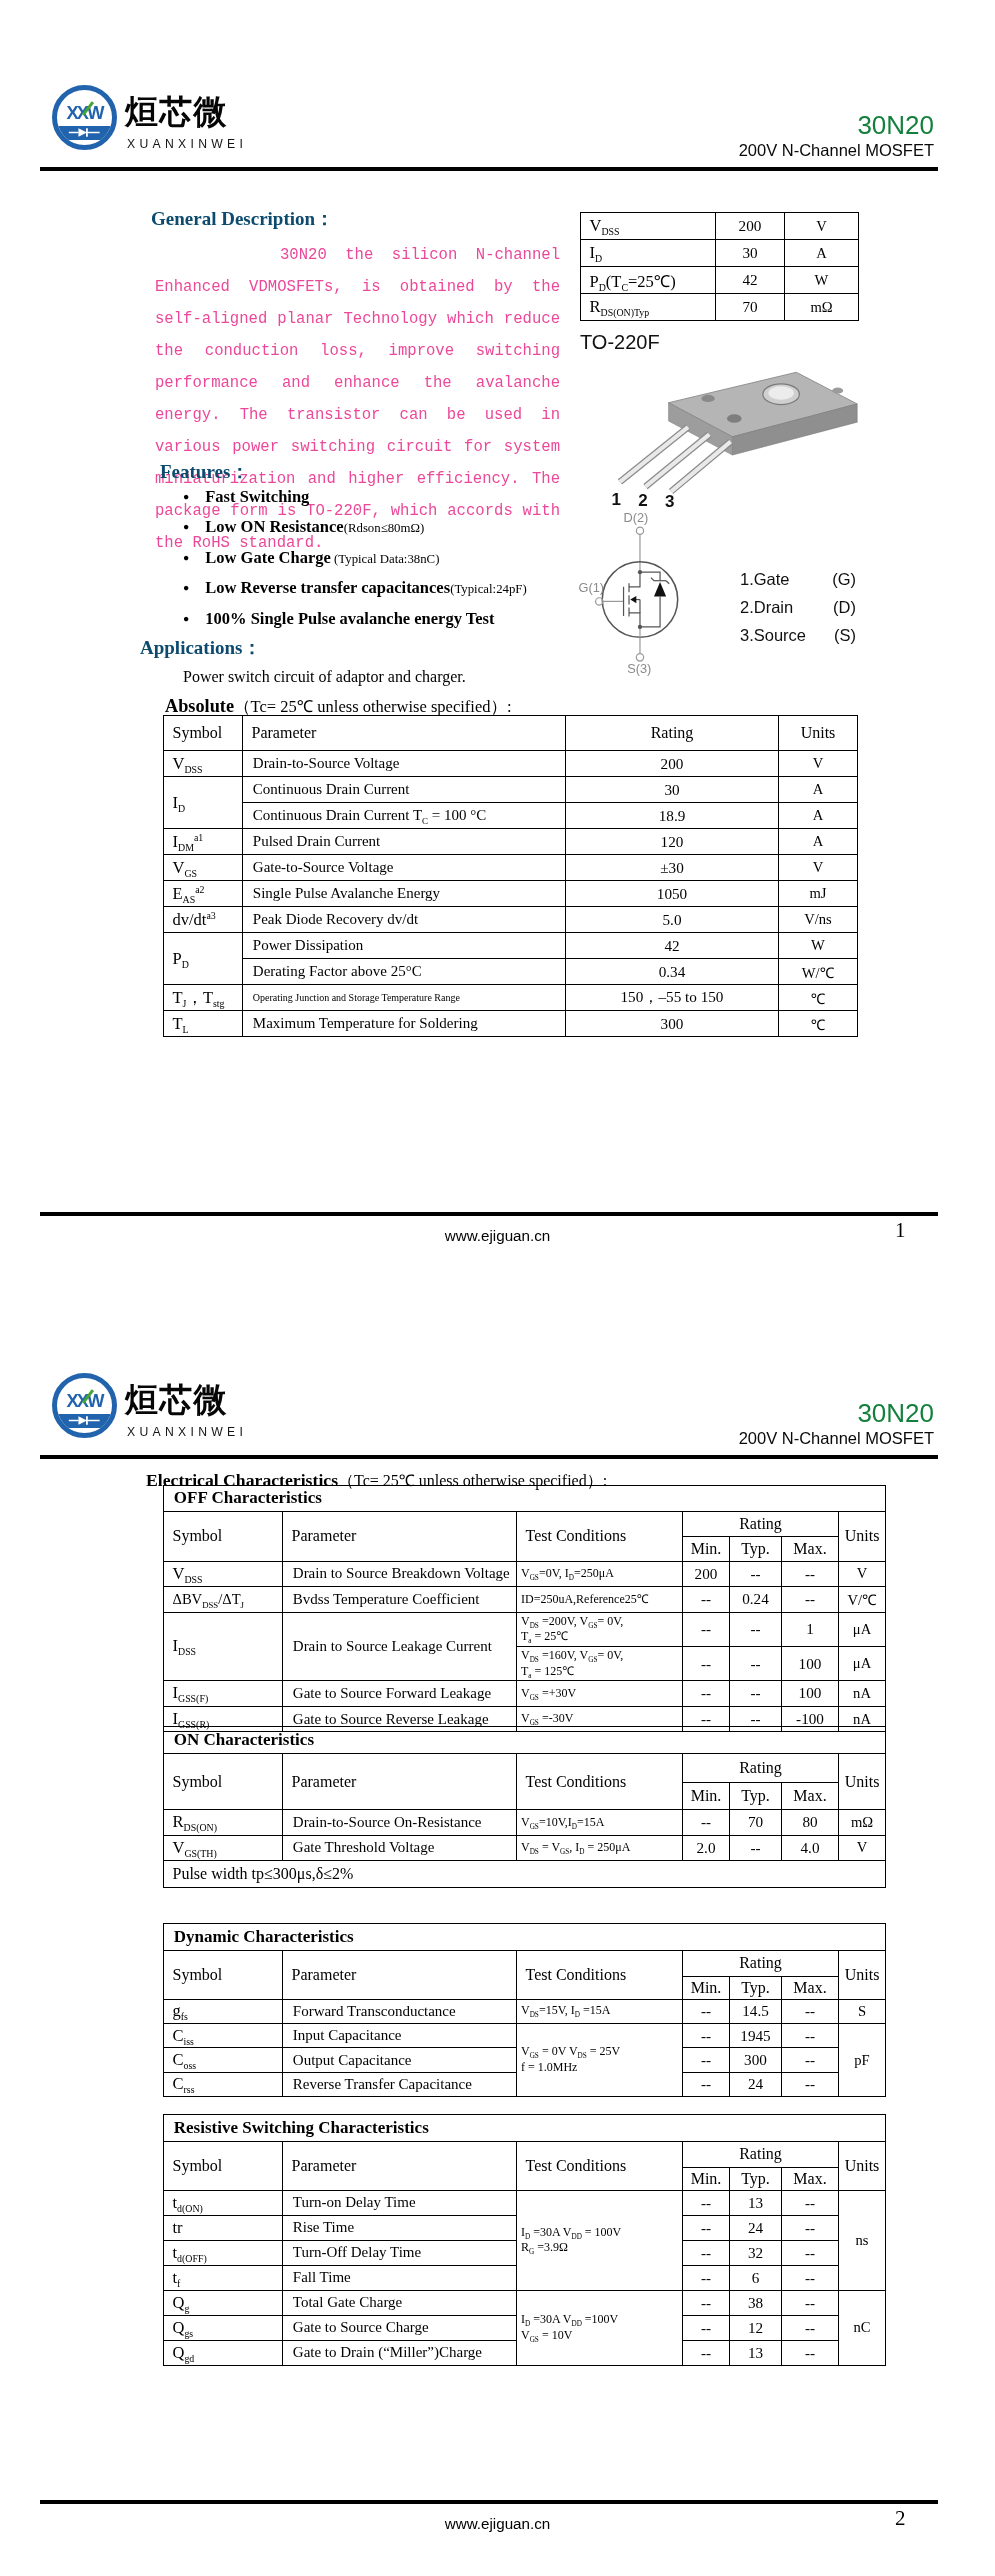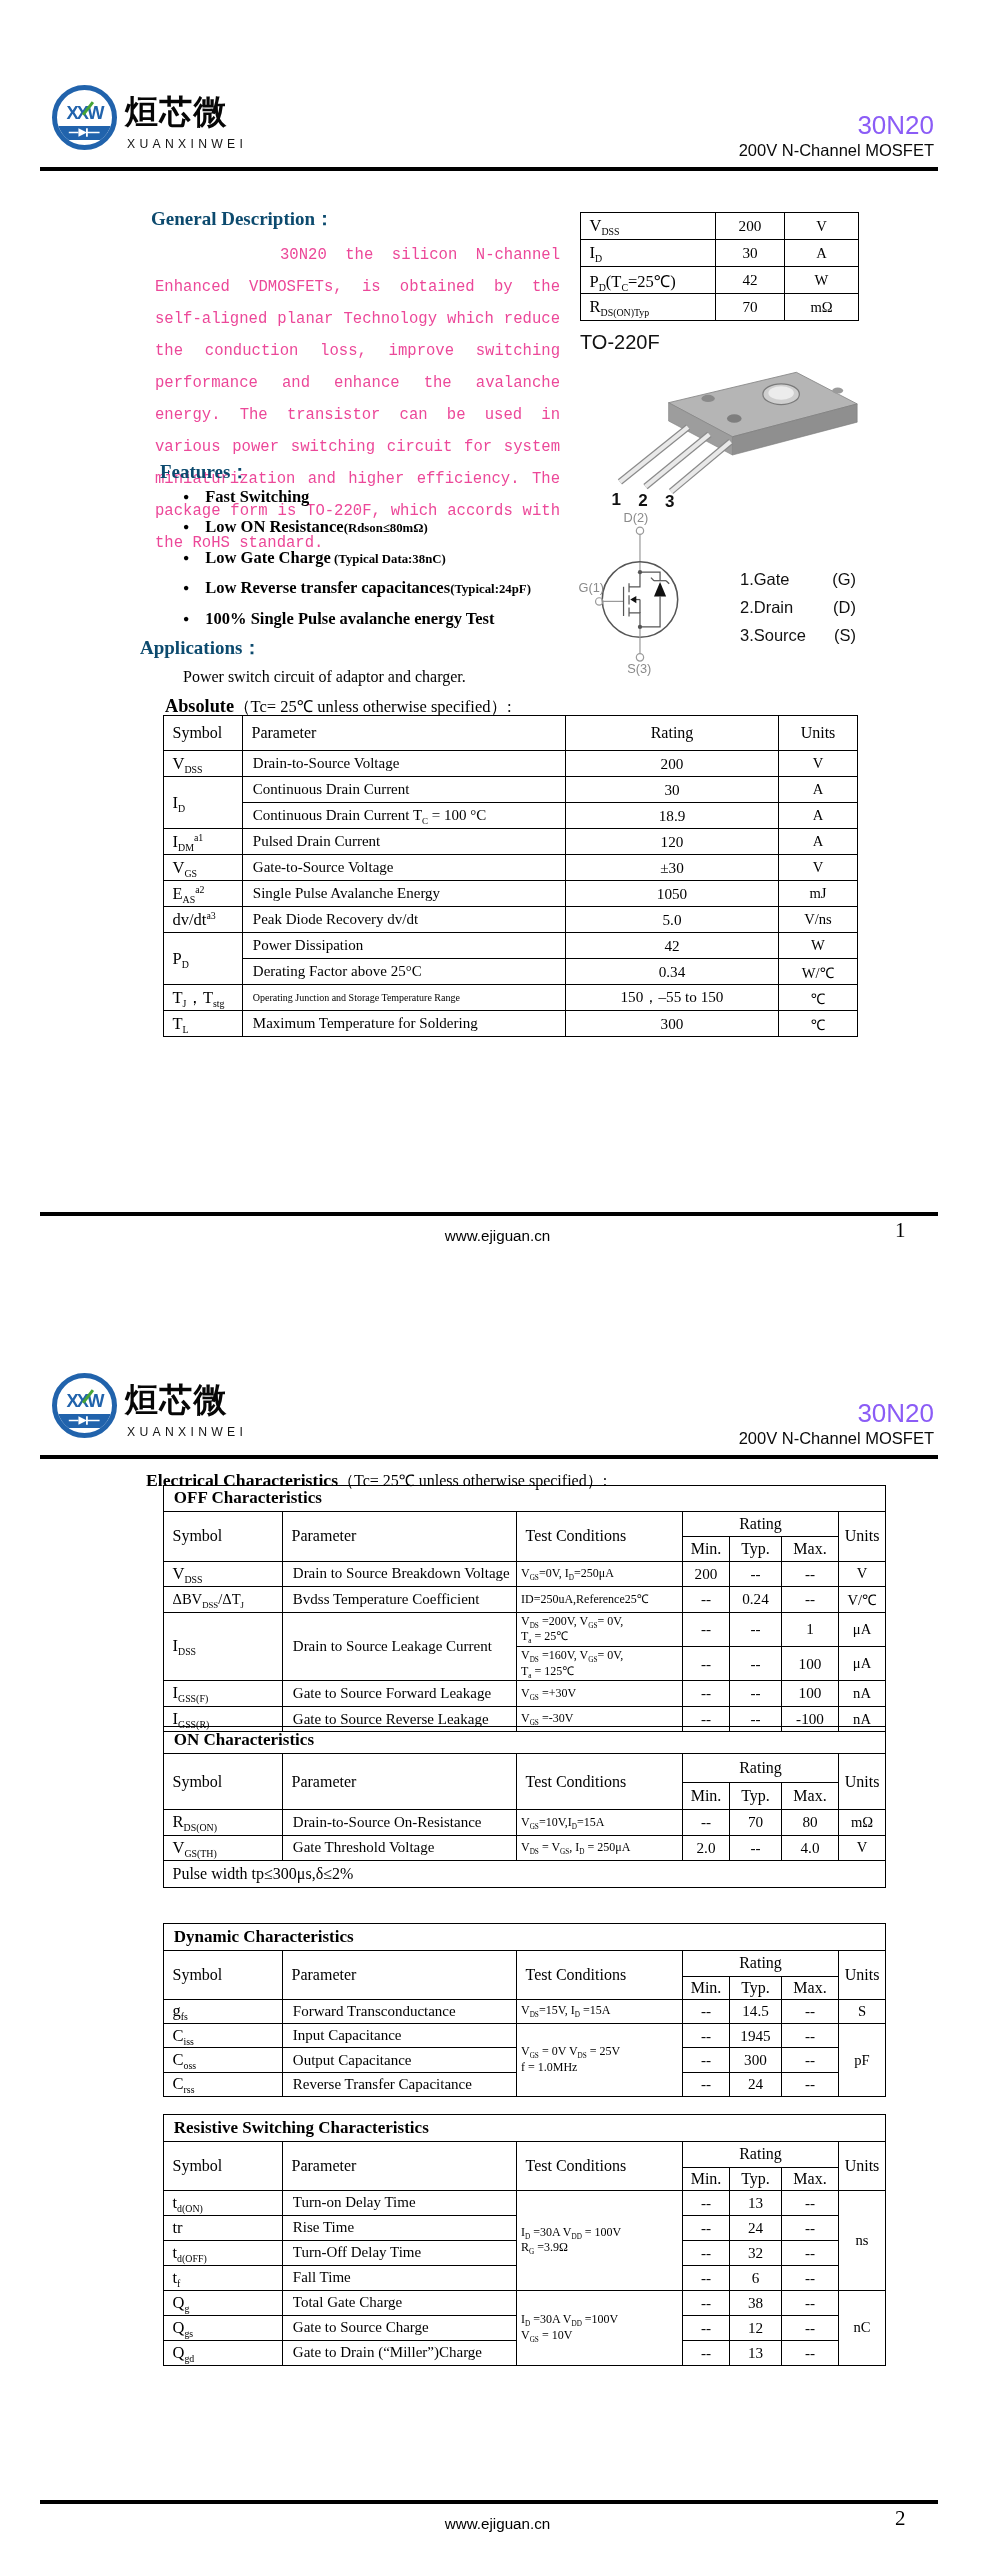--- a/index.html
+++ b/index.html
@@ -14,38 +14,38 @@
   .logo-circle{position:absolute;left:52px;top:85px;width:55px;height:55px;border-radius:50%;
     border:5.5px solid #2163ac;background:#fff;overflow:hidden;}
   .logo-letters{position:absolute;left:0;right:0;top:12.2px;text-align:center;
     font-family:"Liberation Sans",sans-serif;font-weight:bold;font-size:18.3px;color:#2163ac;letter-spacing:-1.8px;}
   .logo-green{position:absolute;left:23px;top:17px;width:16px;height:3px;background:#46a437;transform:rotate(-52deg);}
   .logo-band{position:absolute;left:1.2px;right:1.2px;bottom:4.9px;height:14.6px;background:#2163ac;display:flex;align-items:center;justify-content:center;}
   .brand-cn{position:absolute;left:125px;top:90px;font-family:"Liberation Sans",sans-serif;
     font-weight:bold;font-size:33px;color:#060606;letter-spacing:1.2px;}
   .brand-en{position:absolute;left:127px;top:137px;font-family:"Liberation Sans",sans-serif;
     font-size:12.2px;color:#151515;letter-spacing:4.3px;font-weight:500;}
-  .part-no{position:absolute;right:61px;top:110px;font-family:"Liberation Sans",sans-serif;font-size:26px;color:#8b5cf6;}
+  .part-no{position:absolute;right:61px;top:110px;font-family:"Liberation Sans",sans-serif;font-size:26px;color:#15803d;}
   .part-sub{position:absolute;right:61px;top:141px;font-family:"Liberation Sans",sans-serif;font-size:16.5px;color:#0a0a0a;}
   .hrule{position:absolute;left:40px;width:898px;height:4.3px;background:#000;top:167px;}
 
   
   .frule{position:absolute;left:40px;width:898px;height:3.7px;background:#000;top:1212px;}
   .furl{position:absolute;left:0;width:995px;top:1227px;text-align:center;
     font-family:"Liberation Sans",sans-serif;font-size:15.2px;color:#000;}
   .fnum{position:absolute;left:895px;top:1218px;font-family:"Liberation Serif",serif;font-size:21px;color:#000;}
 
   
   .h1{font-family:"Liberation Serif",serif;font-weight:bold;font-size:19px;color:#0c4a6e;}
   #p1-para{left:155px;top:239px;width:405px;font-family:Liberation Mono, monospace;font-size:15.6px;
     line-height:32px;text-align:justify;text-indent:125px;color:#ec4899;}
   .feat-item{position:absolute;left:183px;height:30.5px;font-family:"Liberation Serif",serif;color:#000;white-space:nowrap;}
   .feat-item .dot{font-size:10.4px;vertical-align:1.8px;margin-right:16px;}
   .feat-item .fmain{font-weight:bold;font-size:16.5px;}
-  .feat-item .fnote{font-weight:bold;font-size:12.8px;}
+  .feat-item .fnote{font-weight:normal;font-size:12.8px;}
   #p1-apptext{left:183px;top:668px;font-family:"Liberation Serif",serif;font-size:16px;}
 
   
   table.t{border-collapse:collapse;table-layout:fixed;font-family:"Liberation Serif",serif;color:#000;
     border:1.8px solid #000;}
   table.t td{border:1.2px solid #000;overflow:hidden;vertical-align:middle;}
   td.titlerow{font-weight:bold;font-size:17px;text-align:left;padding-left:9.8px;}
   td.hl{font-size:16px;text-align:left;padding-left:8.5px;}
   td.hc{font-size:16px;text-align:center;}
   td.sym{font-size:16.5px;text-align:left;padding-left:8.5px;}

